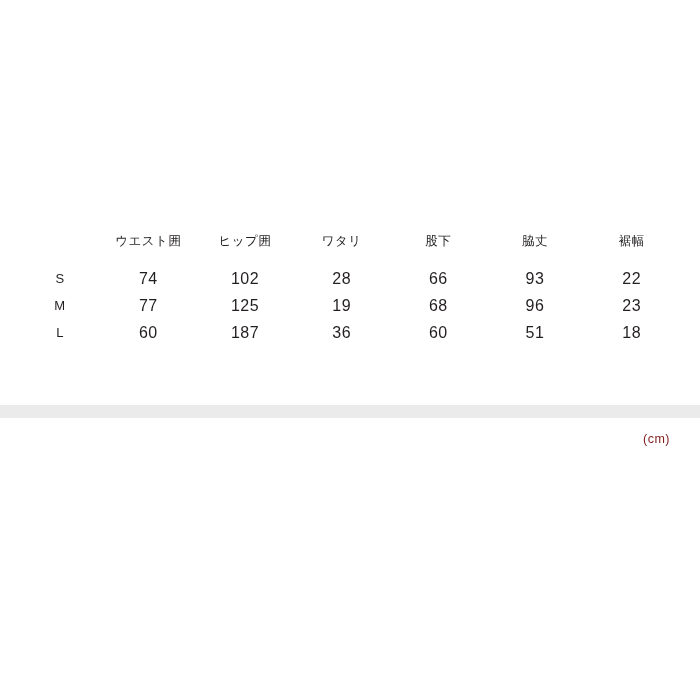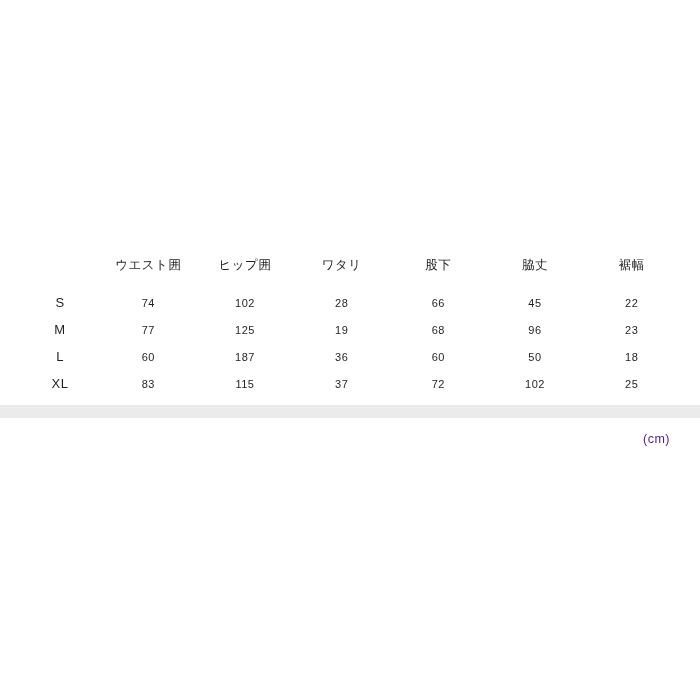--- a/index.html
+++ b/index.html
@@ -18,21 +18,21 @@
   .page {
     position: relative;
     width: 700px;
     height: 700px;
     box-sizing: border-box;
   }
 
   .size-table-wrap {
     position: absolute;
     left: 0;
-    top: 252px;
+    top: 228px;
     width: 700px;
   }
 
   table.size-table {
     width: 660px;
     margin: 0 auto;
     border-collapse: collapse;
     table-layout: fixed;
     font-size: 13px;
   }
@@ -57,39 +57,39 @@
   table.size-table thead th.corner-cell {
     width: 80px;
   }
 
   table.size-table tbody td.row-label {
     font-size: 13px;
     letter-spacing: 0.5px;
   }
 
   table.size-table tbody td.value-cell {
-    font-size: 11px;
+    font-size: 16px;
     letter-spacing: 0.5px;
   }
 
   .divider {
     position: absolute;
     left: 0;
     top: 405px;
     width: 700px;
     height: 13px;
     background: #ebebeb;
   }
 
   .unit-note {
     position: absolute;
     right: 30px;
     top: 432px;
     font-size: 12.5px;
-    color: #4c1d95;
+    color: #7f1d1d;
     letter-spacing: 0.5px;
   }
 </style>
 </head>
 <body>
 
 <div class="page">
 
   <div class="size-table-wrap">
     <table class="size-table">
@@ -104,49 +104,40 @@
           <th>裾幅</th>
         </tr>
       </thead>
       <tbody>
         <tr>
           <td class="row-label">S</td>
           <td class="value-cell">74</td>
           <td class="value-cell">102</td>
           <td class="value-cell">28</td>
           <td class="value-cell">66</td>
-          <td class="value-cell">45</td>
+          <td class="value-cell">93</td>
           <td class="value-cell">22</td>
         </tr>
         <tr>
           <td class="row-label">M</td>
           <td class="value-cell">77</td>
           <td class="value-cell">125</td>
           <td class="value-cell">19</td>
           <td class="value-cell">68</td>
           <td class="value-cell">96</td>
           <td class="value-cell">23</td>
         </tr>
         <tr>
           <td class="row-label">L</td>
           <td class="value-cell">60</td>
           <td class="value-cell">187</td>
           <td class="value-cell">36</td>
           <td class="value-cell">60</td>
-          <td class="value-cell">50</td>
+          <td class="value-cell">51</td>
           <td class="value-cell">18</td>
-        </tr>
-        <tr>
-          <td class="row-label">XL</td>
-          <td class="value-cell">83</td>
-          <td class="value-cell">115</td>
-          <td class="value-cell">37</td>
-          <td class="value-cell">72</td>
-          <td class="value-cell">102</td>
-          <td class="value-cell">25</td>
         </tr>
       </tbody>
     </table>
   </div>
 
   <div class="divider"></div>
 
   <div class="unit-note">(cm)</div>
 
 </div>

